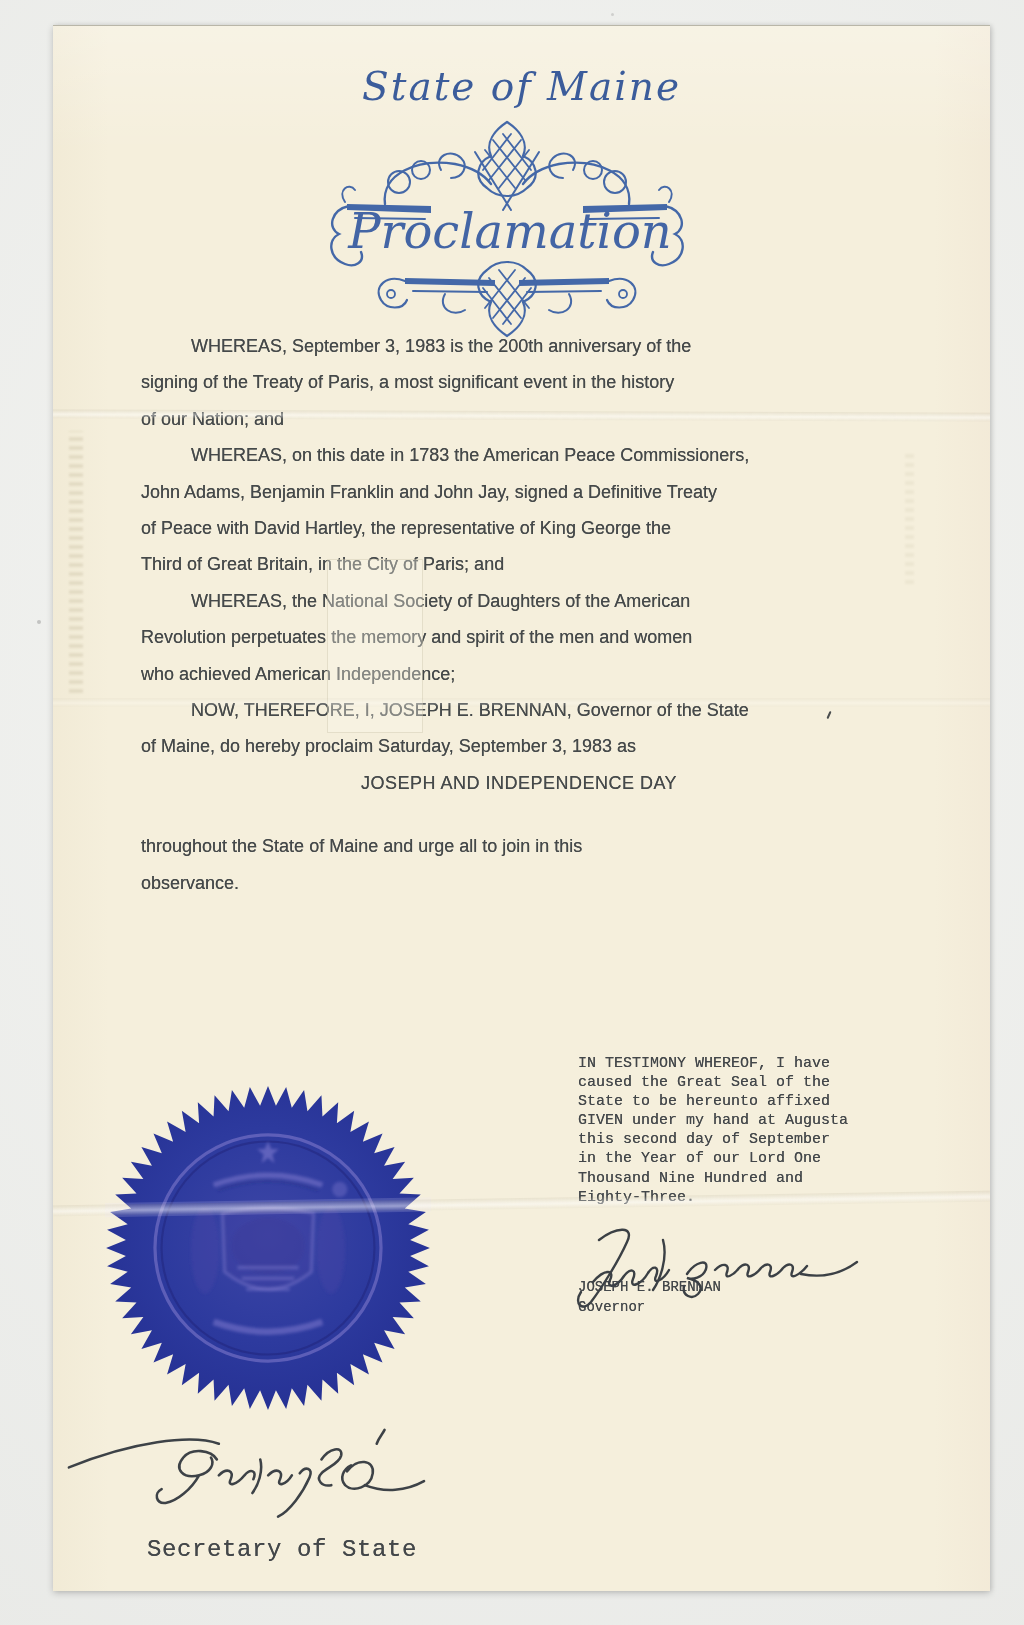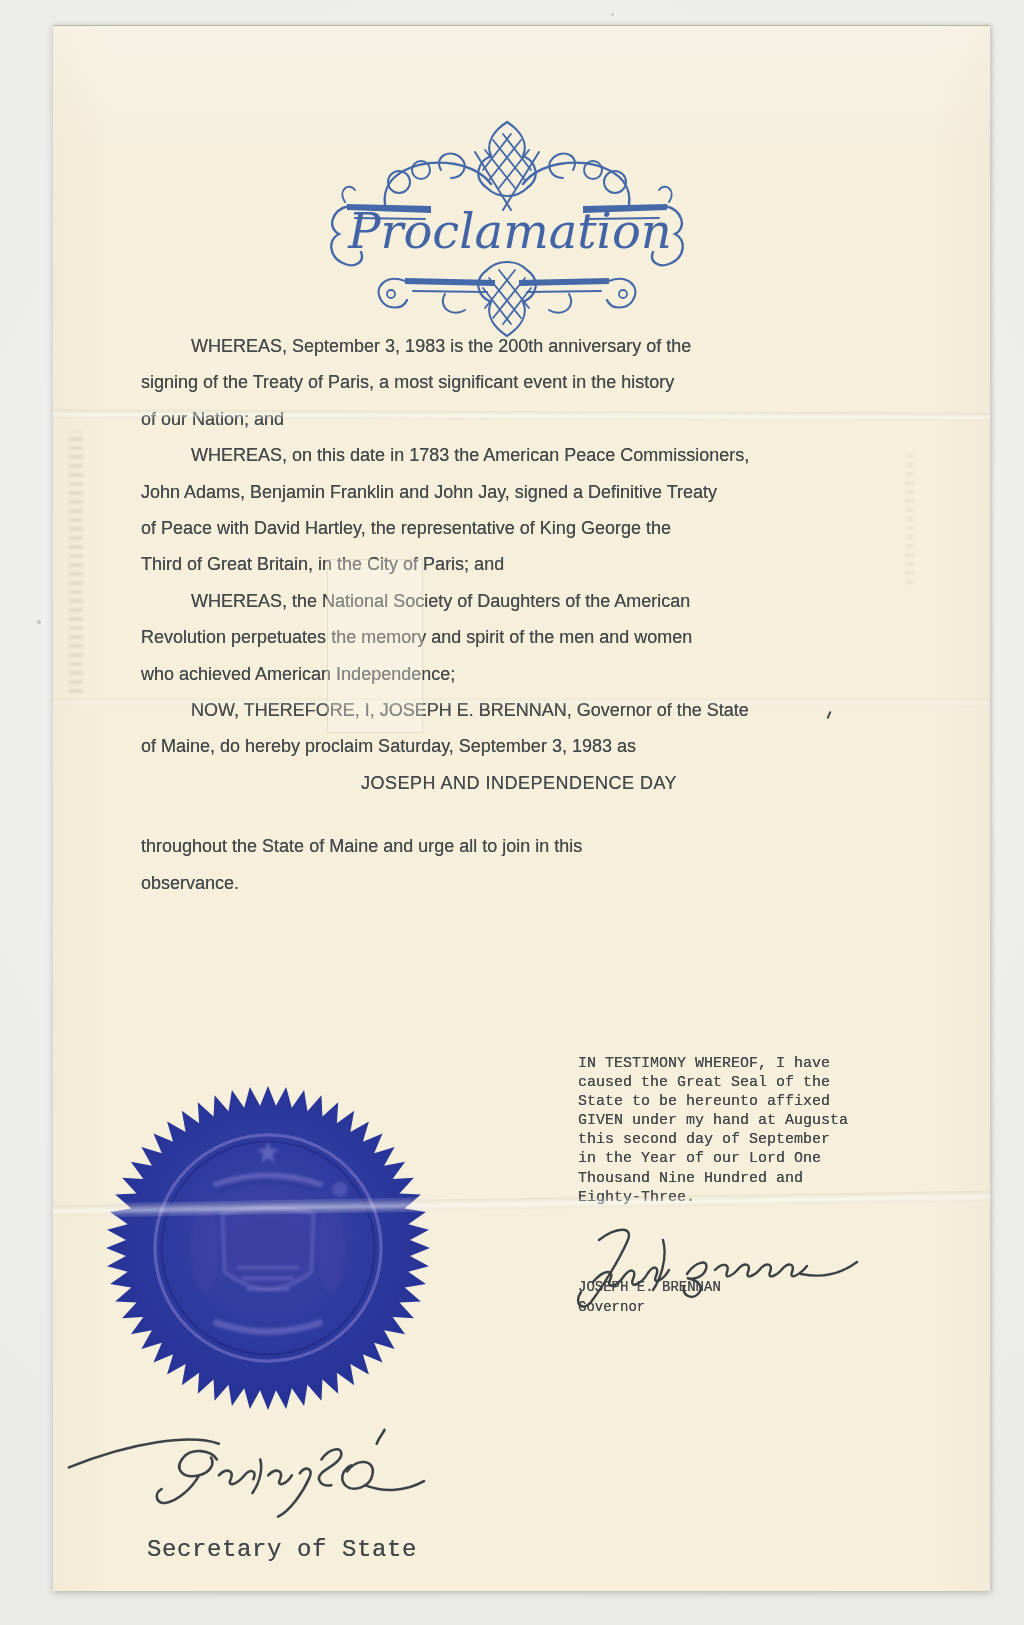--- a/index.html
+++ b/index.html
@@ -95,20 +95,21 @@
 </head>
 <body>
 
 <div class="photo-bg"></div>
 
 <div class="speck" style="left:611px;top:13px;width:3px;height:3px;opacity:.35;"></div>
 <div class="speck" style="left:37px;top:620px;width:4px;height:4px;opacity:.5;"></div>
 
 <div class="paper">
 
+  <div class="letterhead">State of Maine</div>
 
   <div class="ornament">
     <svg viewBox="0 0 364 222">
       <g stroke="#4468a8" fill="none" stroke-linecap="round" stroke-width="2.4">
         <g id="ornL">
 
           <path d="M22,86 L106,88 L106,95 L22,92 Z" fill="#4468a8" stroke="none"></path>
           <path d="M30,100 L100,101" stroke-width="2"></path>
 
           <path d="M24,88 C6,92 2,110 14,116 C2,122 4,140 20,146 C30,150 40,144 36,134" stroke-width="2.4"></path>

